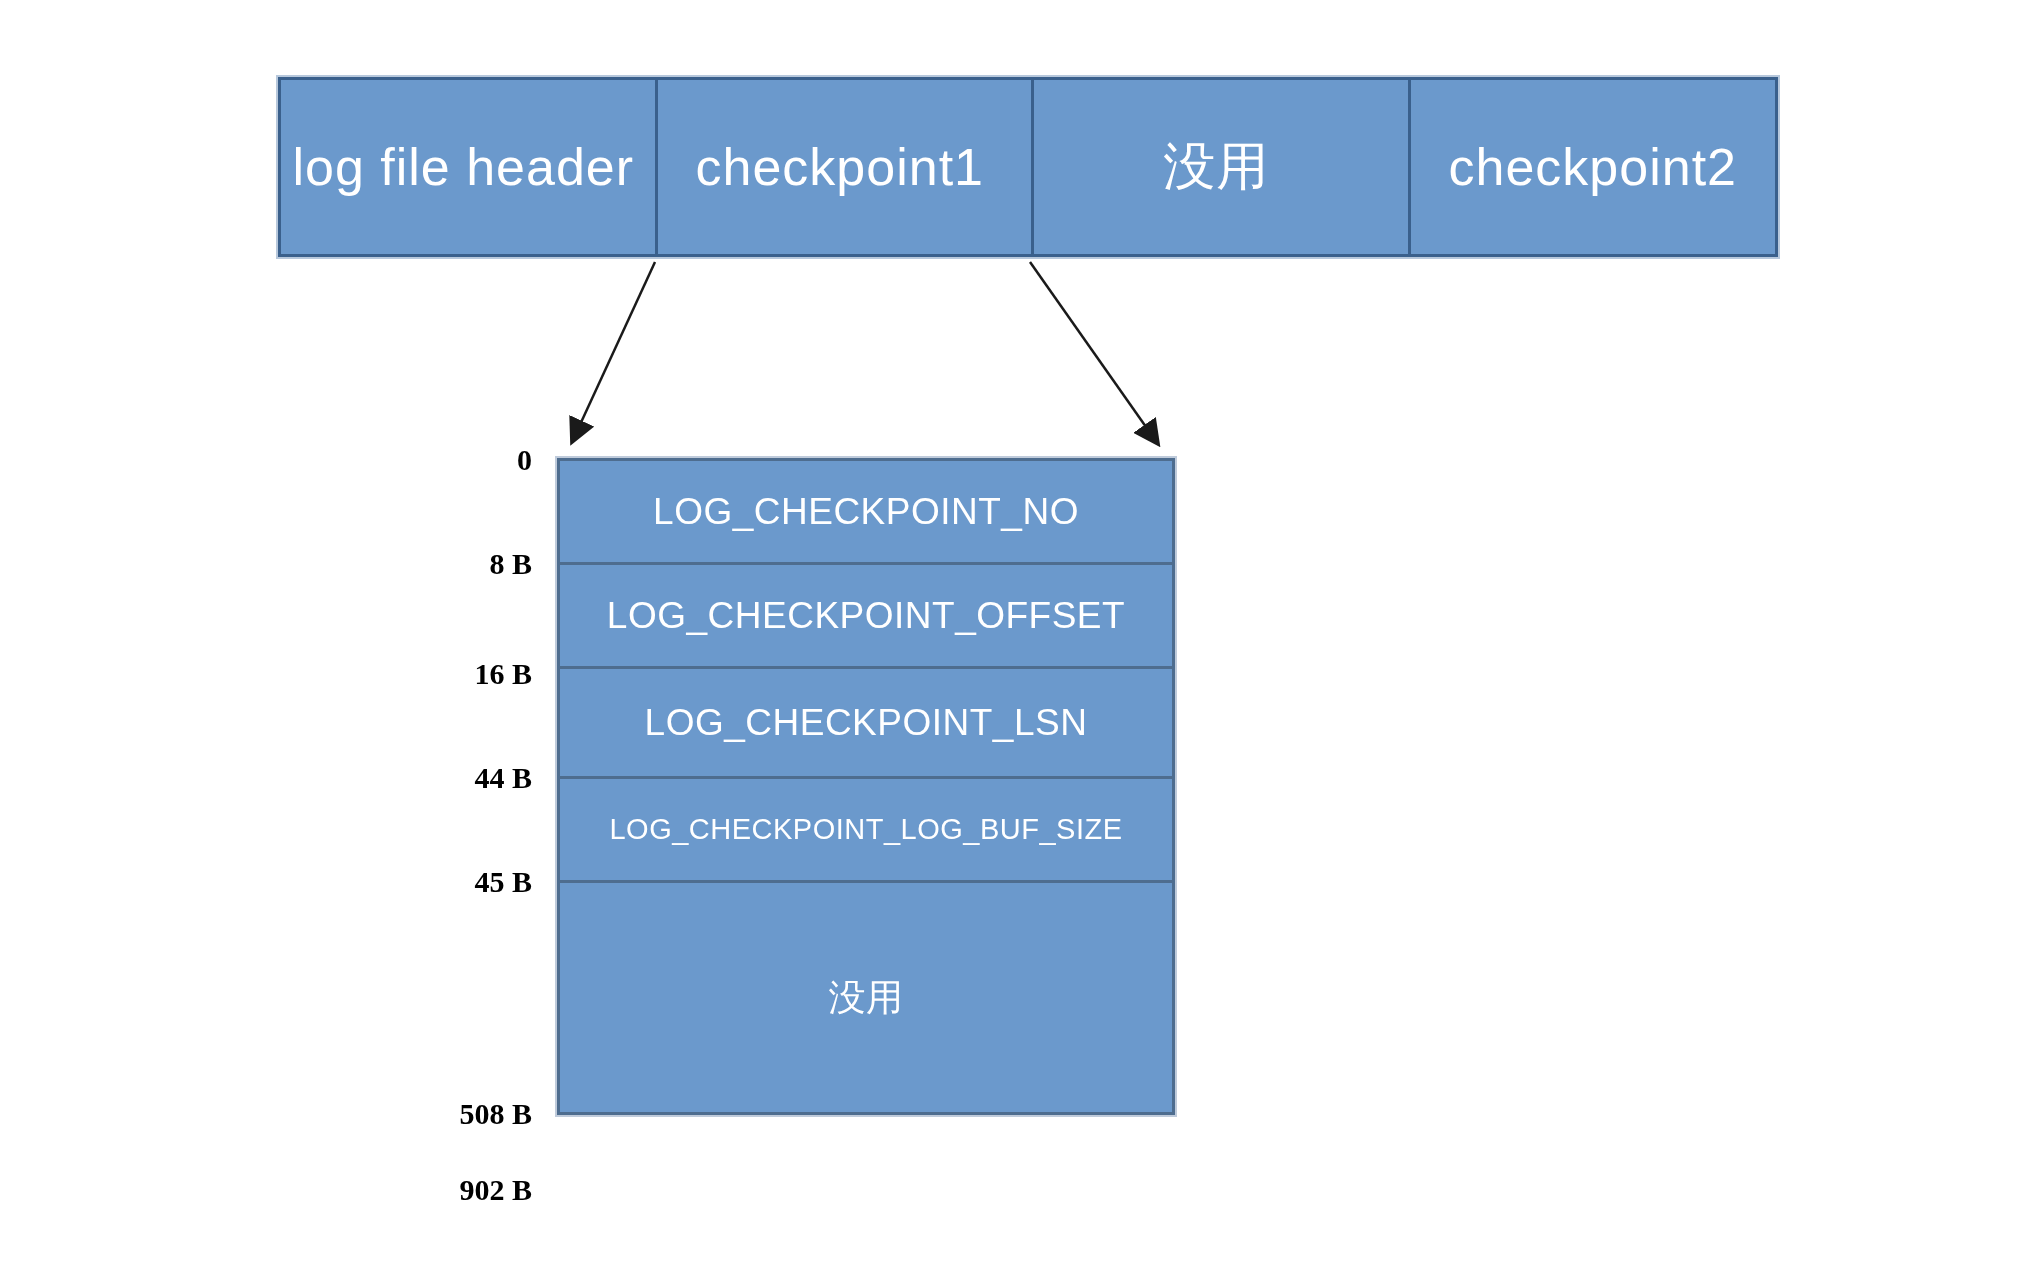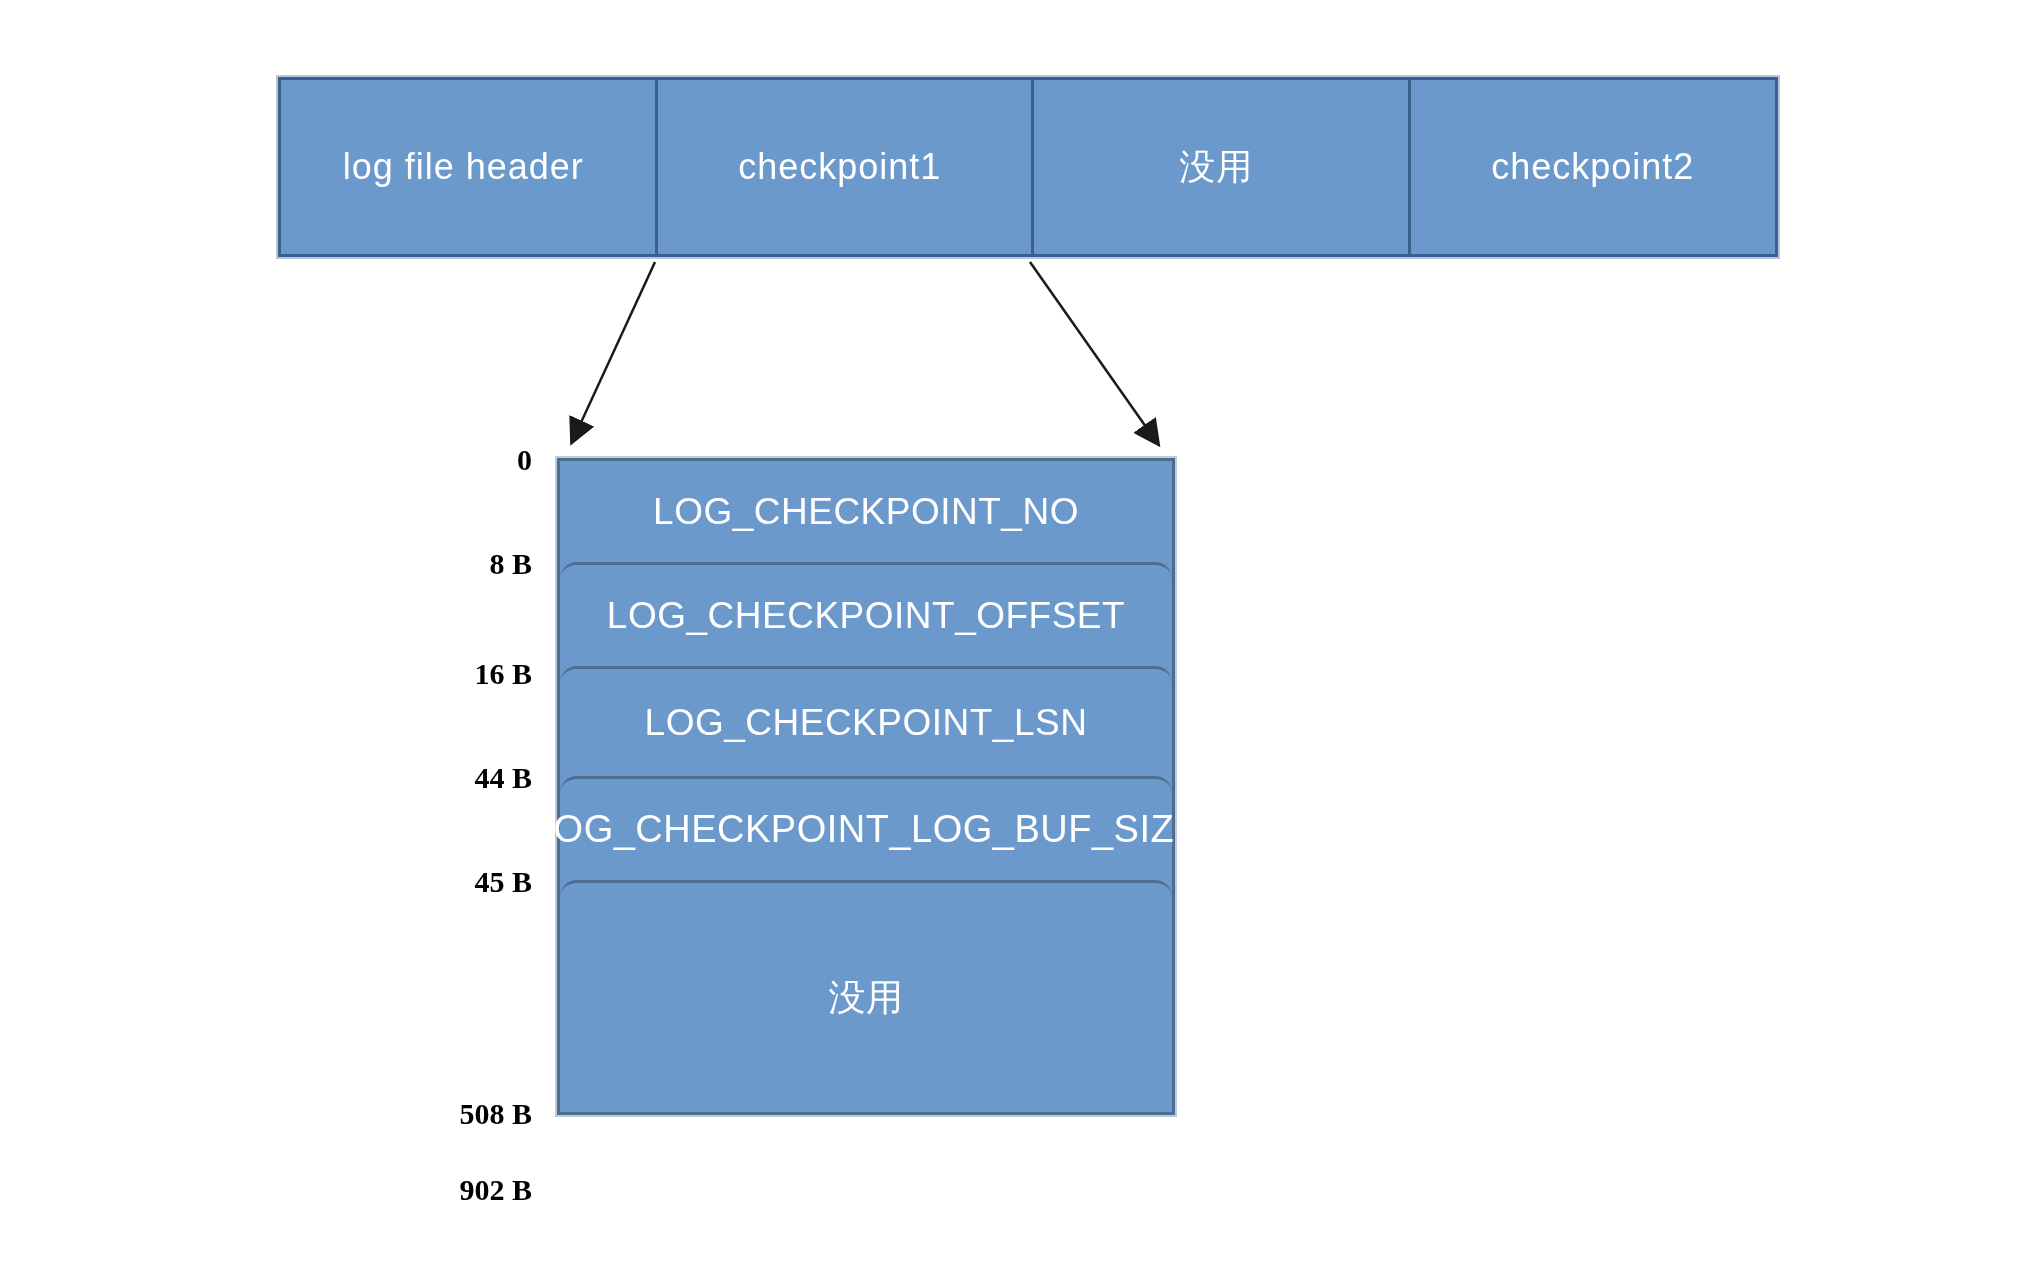--- a/index.html
+++ b/index.html
@@ -28,21 +28,21 @@
     border: 3px solid #3A608C;
     box-sizing: border-box;
     box-shadow: 0 0 0 2px rgba(170, 190, 214, 0.85);
   }
   .seg {
     flex: 1;
     display: flex;
     align-items: center;
     justify-content: center;
     color: #ffffff;
-    font-size: 36px;
+    font-size: 52px;
     letter-spacing: 1px;
     white-space: nowrap;
   }
   .seg + .seg {
     border-left: 3px solid #3A608C;
     margin-left: 9px;
   }
 
   
   .arrows {
@@ -66,27 +66,26 @@
     box-shadow: 0 0 0 2px rgba(175, 190, 210, 0.8);
   }
   .row {
     display: flex;
     align-items: center;
     justify-content: center;
     color: #ffffff;
     font-size: 37px;
     letter-spacing: 0.5px;
     white-space: nowrap;
-    border-radius: 17px;
   }
   .row + .row {
     border-top: 3px solid #4E6D8F;
   }
   .row-small {
-    font-size: 38px;
+    font-size: 29px;
   }
 
   
   .offset {
     position: absolute;
     left: 330px;
     width: 202px;
     text-align: right;
     font-family: "Liberation Serif", serif;
     font-weight: bold;

